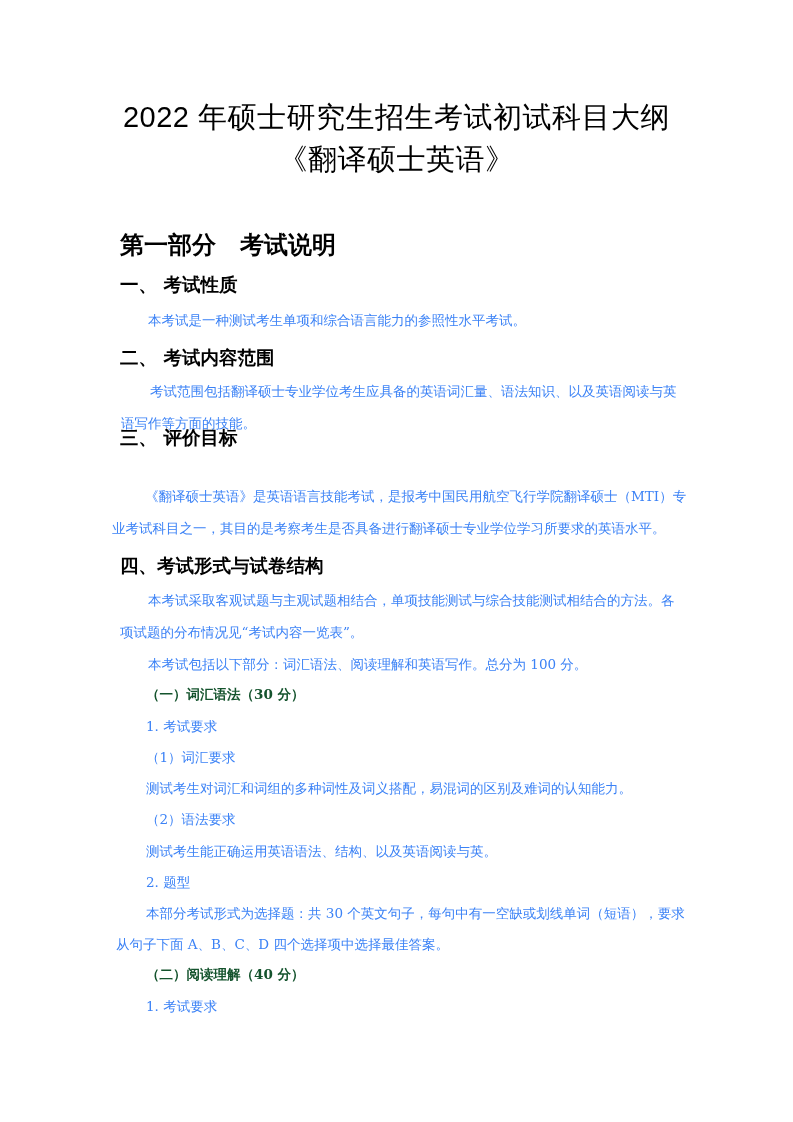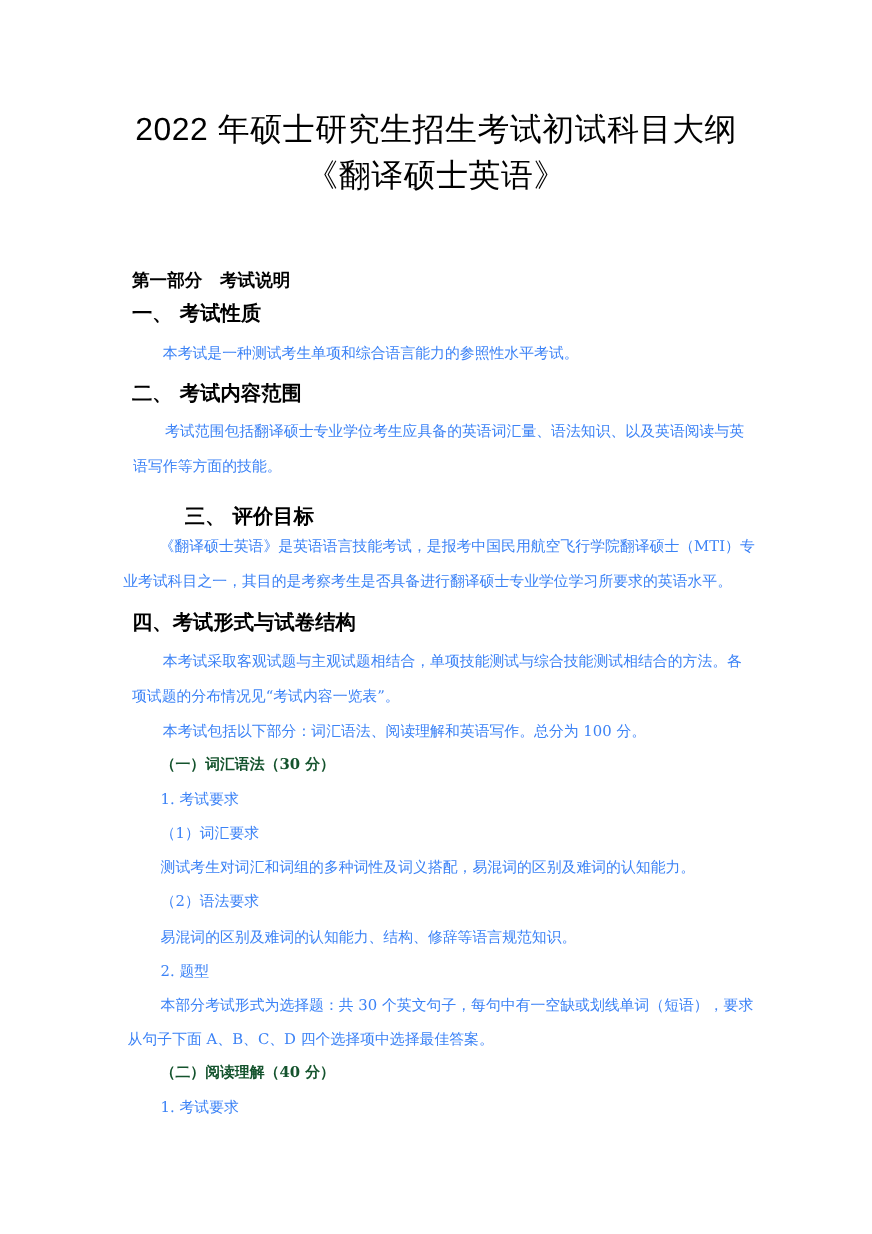--- a/index.html
+++ b/index.html
@@ -2,55 +2,55 @@
 <html><head>
 <meta charset="utf-8">
 <style>
   html, body { margin: 0; padding: 0; background: #ffffff; }
   body { width: 793px; height: 1122px; position: relative; overflow: hidden; color: #111; }
   .page { position: absolute; left: 0; top: 0; width: 683px; height: 1122px; }
   .title { position: absolute; left: 0; width: 793px; text-align: center;
            font-family: "Liberation Sans", "DejaVu Sans", sans-serif; font-size: 29px; color: #000; letter-spacing: 0.5px; }
   .t1 { top: 98px; }
   .t2 { top: 140px; }
-  .h1 { position: absolute; left: 120px; top: 229px; font-family: "DejaVu Sans", sans-serif; font-weight: bold; font-size: 16px; color: #000; margin-top: 16px; }
+  .h1 { position: absolute; left: 120px; top: 229px; font-family: "DejaVu Sans", sans-serif; font-weight: bold; font-size: 24px; color: #000; }
   .h2 { position: absolute; left: 120px; font-family: "DejaVu Sans", sans-serif; font-weight: bold; font-size: 18.5px; color: #000; text-align: center; }
   .p { position: absolute; font-family: "DejaVu Serif", serif; font-size: 13.5px; color: #3b82f6; white-space: nowrap; }
   .sub { position: absolute; font-family: "DejaVu Serif", serif; font-weight: bold; font-size: 13.5px; color: #14532d; }
 </style>
 </head>
 <body>
 
 <div class="page">
   <div class="title t1">2022 年硕士研究生招生考试初试科目大纲</div>
   <div class="title t2">《翻译硕士英语》</div>
 
   <div class="h1">第一部分　考试说明</div>
 
   <div class="h2" style="top:272px;">一、 考试性质</div>
   <div class="p" style="left:148px; top:312px;">本考试是一种测试考生单项和综合语言能力的参照性水平考试。</div>
 
   <div class="h2" style="top:345px;">二、 考试内容范围</div>
   <div class="p" style="left:150px; top:383px;">考试范围包括翻译硕士专业学位考生应具备的英语词汇量、语法知识、以及英语阅读与英</div>
   <div class="p" style="left:121px; top:415px;">语写作等方面的技能。</div>
 
-  <div class="h2" style="top:456px;margin-left:48px;">三、 评价目标</div>
+  <div class="h2" style="top:425px;">三、 评价目标</div>
   <div class="p" style="left:145px; top:488px;">《翻译硕士英语》是英语语言技能考试，是报考中国民用航空飞行学院翻译硕士（MTI）专</div>
   <div class="p" style="left:112px; top:520px;">业考试科目之一，其目的是考察考生是否具备进行翻译硕士专业学位学习所要求的英语水平。</div>
 
   <div class="h2" style="top:553px;">四、考试形式与试卷结构</div>
   <div class="p" style="left:148px; top:592px;">本考试采取客观试题与主观试题相结合，单项技能测试与综合技能测试相结合的方法。各</div>
   <div class="p" style="left:120px; top:624px;">项试题的分布情况见“考试内容一览表”。</div>
   <div class="p" style="left:148px; top:656px;">本考试包括以下部分：词汇语法、阅读理解和英语写作。总分为 100  分。</div>
 
   <div class="sub" style="left:146px; top:686px;">（一）词汇语法（30 分）</div>
   <div class="p" style="left:146px; top:718px;">1. 考试要求</div>
   <div class="p" style="left:146px; top:749px;">（1）词汇要求</div>
   <div class="p" style="left:146px; top:780px;">测试考生对词汇和词组的多种词性及词义搭配，易混词的区别及难词的认知能力。</div>
   <div class="p" style="left:146px; top:811px;text-align:right;">（2）语法要求</div>
-  <div class="p" style="left:146px; top:843px;">易混词的区别及难词的认知能力、结构、修辞等语言规范知识。</div>
+  <div class="p" style="left:146px; top:843px;">测试考生能正确运用英语语法、结构、以及英语阅读与英。</div>
   <div class="p" style="left:146px; top:874px;">2. 题型</div>
   <div class="p" style="left:146px; top:905px;">本部分考试形式为选择题：共 30 个英文句子，每句中有一空缺或划线单词（短语），要求</div>
   <div class="p" style="left:116px; top:936px;">从句子下面 A、B、C、D 四个选择项中选择最佳答案。</div>
 
   <div class="sub" style="left:146px; top:966px;">（二）阅读理解（40 分）</div>
   <div class="p" style="left:146px; top:998px;">1. 考试要求</div>
 </div>
 
 </body></html>

